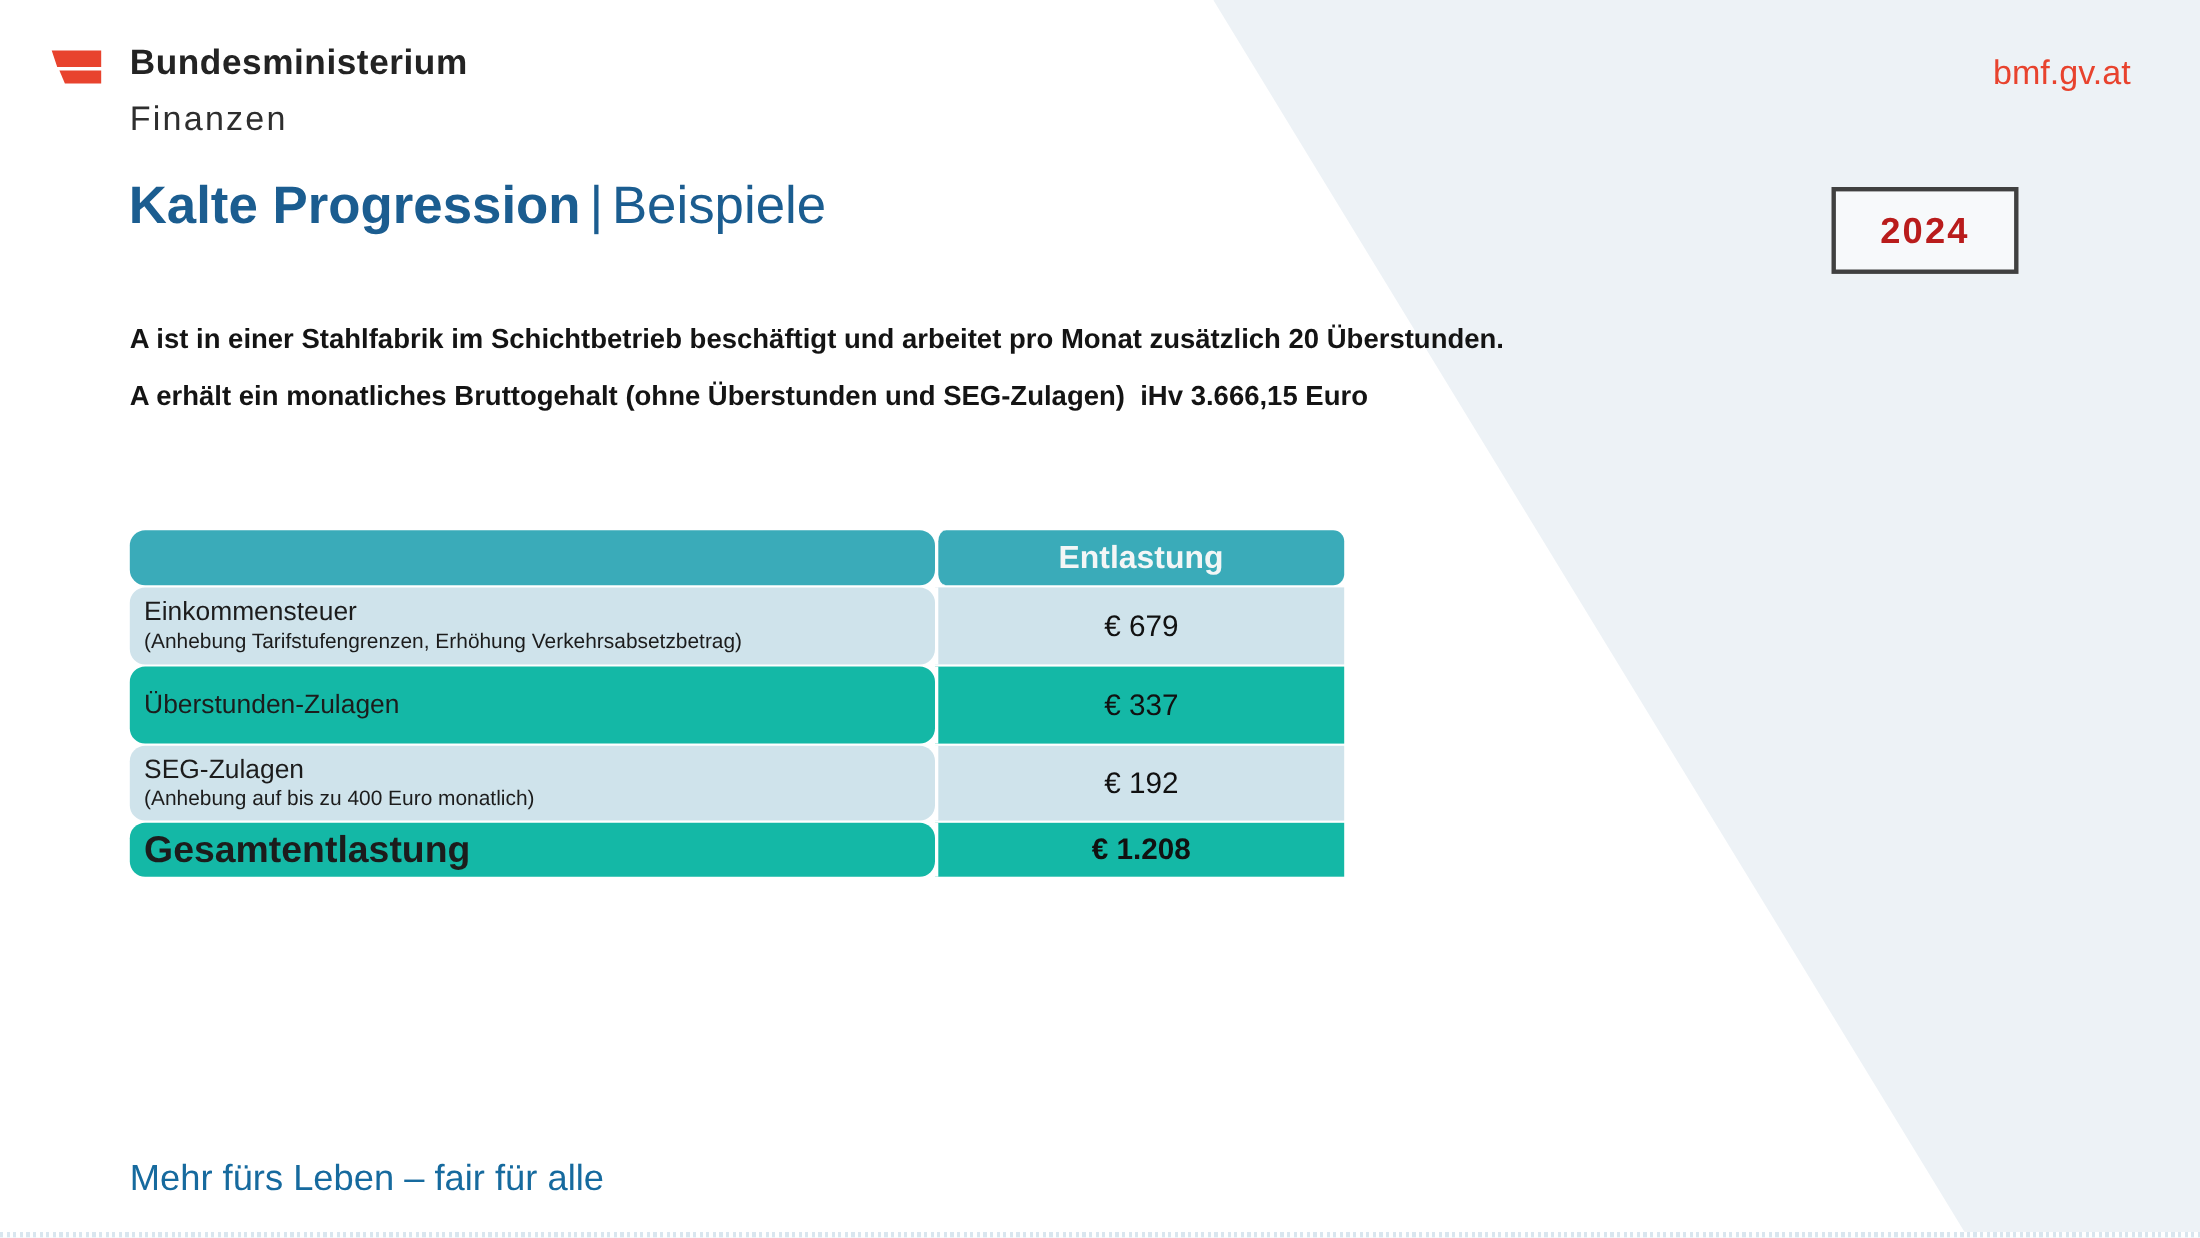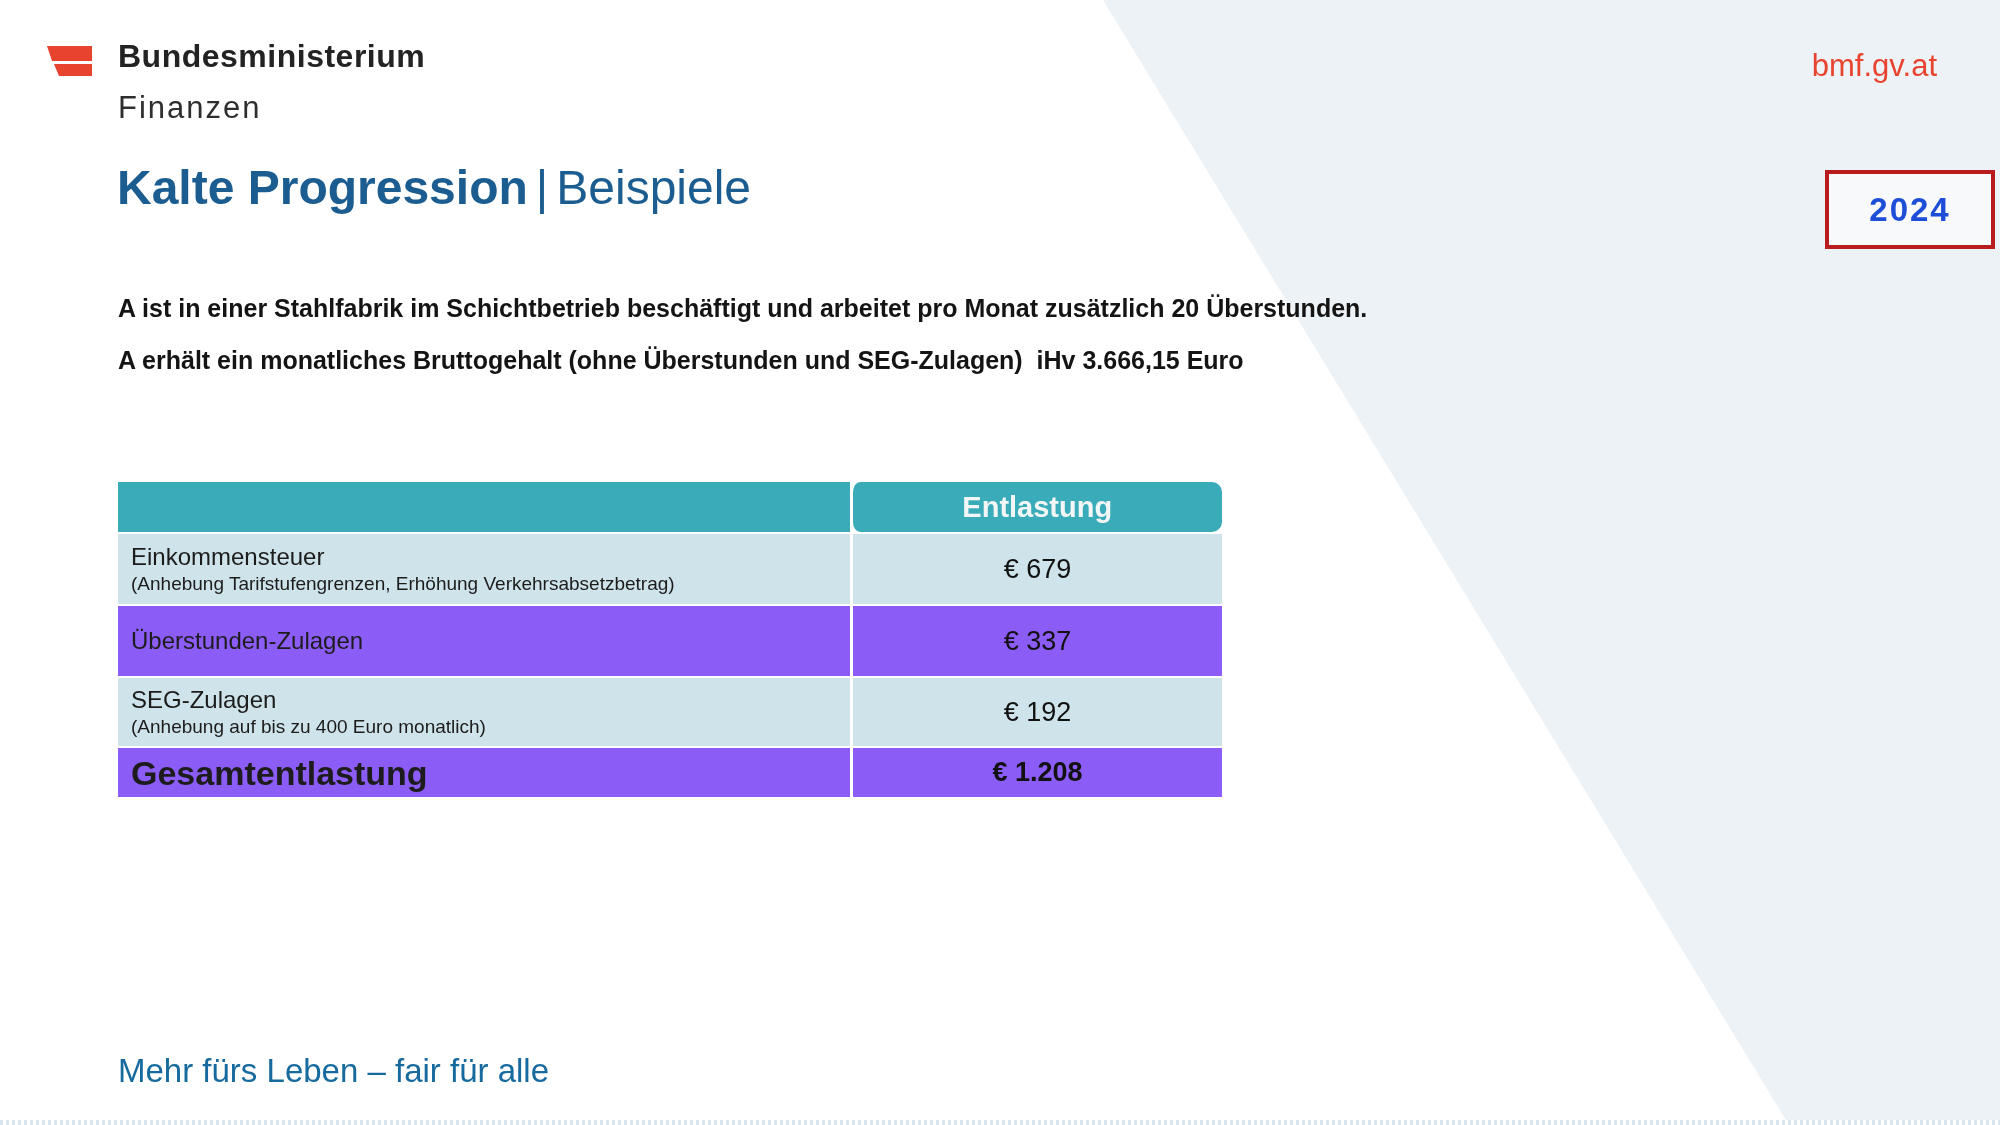--- a/index.html
+++ b/index.html
@@ -67,30 +67,30 @@
     color: #1b5d90;
     white-space: nowrap;
   }
   .page-title .t-main { font-weight: 700; margin-top: 32px; }
   .page-title .t-sep  { font-weight: 300; padding: 0 8px; }
   .page-title .t-sub  { font-weight: 400; margin-top: 16px; }
 
   
   .year-badge {
     position: absolute;
-    left: 1825px; top: 170px;
+    left: 1665px; top: 170px;
     width: 170px; height: 79px;
-    border: 4px solid #b91c1c;
+    border: 4px solid #404040;
     background: rgba(255,255,255,0.55);
     display: flex;
     align-items: center;
     justify-content: center;
     font-size: 33px;
     font-weight: 700;
-    color: #1d4ed8;
+    color: #b91c1c;
     letter-spacing: 2px;
   }
 
   
   .intro {
     position: absolute;
     left: 118px; top: 296px;
     color: #141414;
   }
   .intro-line {
@@ -101,21 +101,21 @@
     white-space: pre-wrap;
   }
 
   
   .relief-table {
     position: absolute;
     left: 118px; top: 482px;
     width: 1104px;
   }
   .t-row { display: flex; }
-  .cell-label { width: 792px; }
+  .cell-label { width: 792px; border-radius: 14px; }
   .cell-value {
     width: 403px;
     border-left: 3px solid #ffffff;
     display: flex;
     align-items: center;
     justify-content: center;
   }
   .t-head { height: 50px; }
   .t-head .cell-label, .t-head .cell-value { background: #3aabb9; }
   .t-head .cell-value {
@@ -126,21 +126,21 @@
   }
   .t-body-row { border-top: 2px solid #ffffff; }
   .t-body-row .cell-label {
     display: flex;
     flex-direction: column;
     justify-content: center;
     padding-left: 13px;
     padding-right: 10px;
   }
   .row-dark  .cell-label, .row-dark  .cell-value { background: #cfe3eb; }
-  .row-light .cell-label, .row-light .cell-value { background: #8b5cf6; }
+  .row-light .cell-label, .row-light .cell-value { background: #14b8a6; }
   .row-1, .row-2 { height: 72px; }
   .row-3 { height: 70px; }
   .row-4 { height: 51px; }
   .lbl-main {
     font-size: 24px;
     font-weight: 400;
     color: #1c1c1c;
     line-height: 30px;
   }
   .lbl-note {

